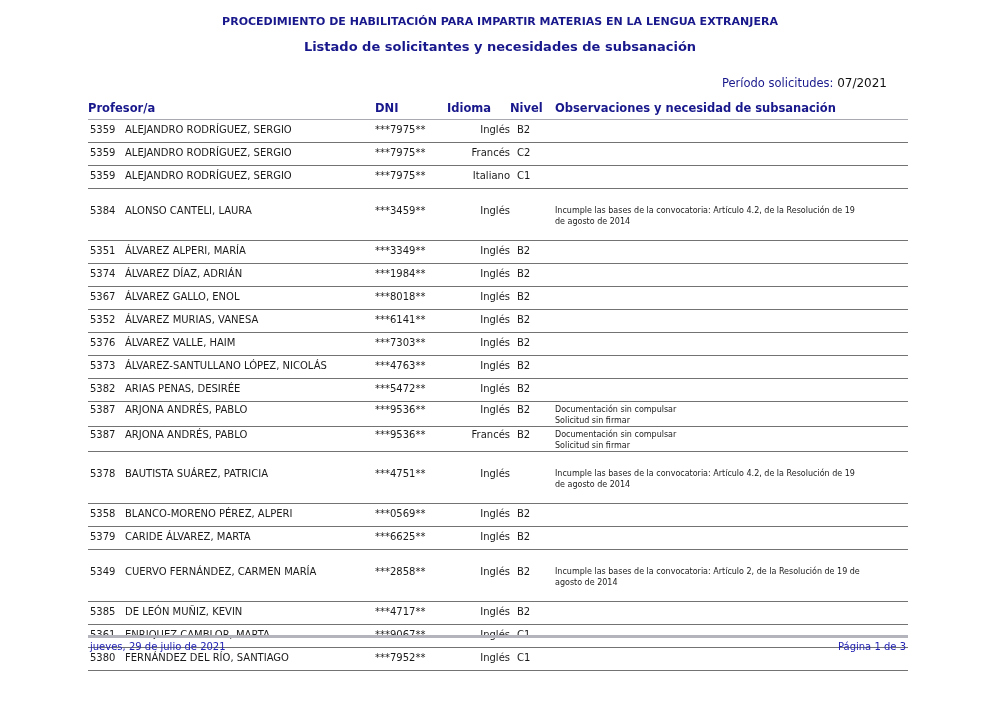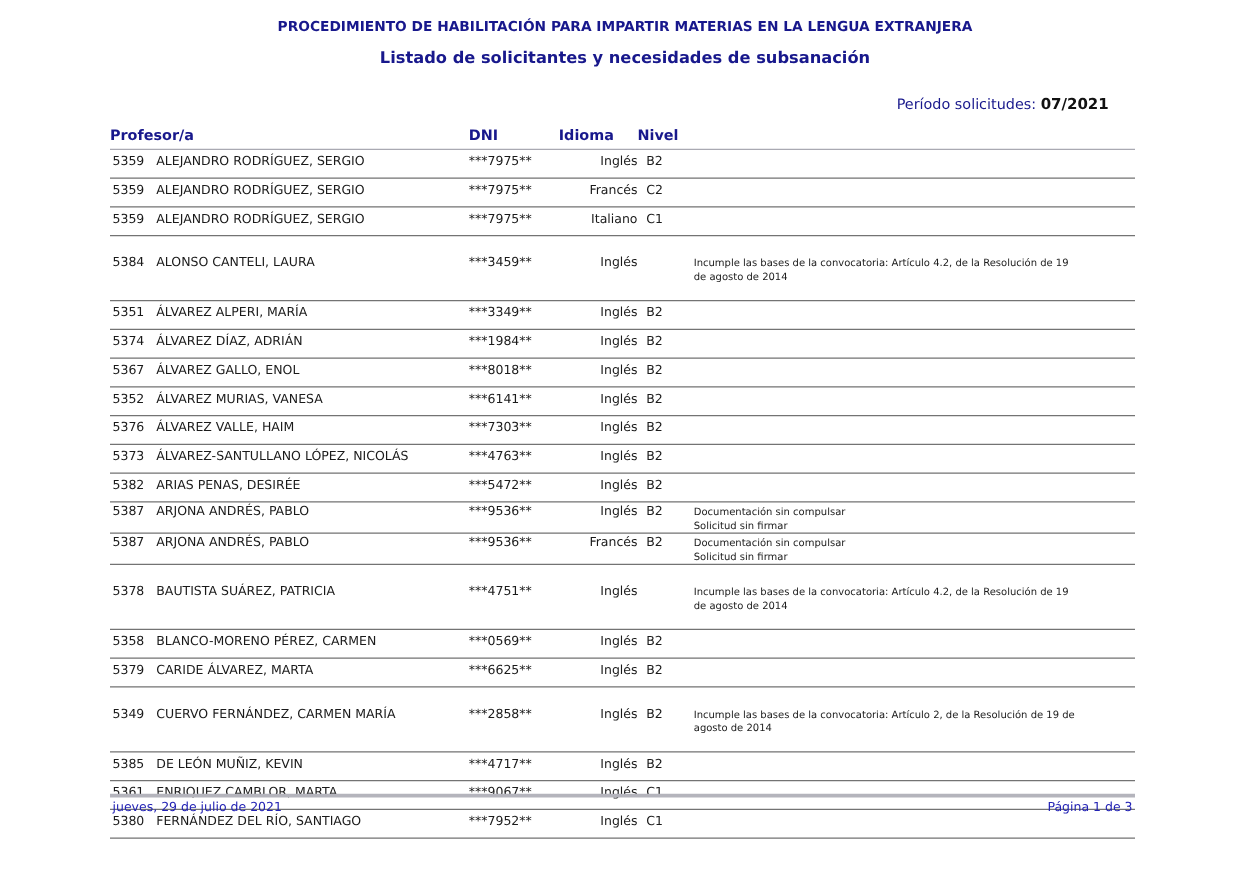--- a/index.html
+++ b/index.html
@@ -7,21 +7,21 @@
     position:relative; width:1000px; height:707px; background:#ffffff;
     font-family:"DejaVu Sans","Liberation Sans",sans-serif; color:#1a1a1a;
     overflow:hidden;
     border-radius:31px;
   }
   
   .doc-title   { margin-top:15px; text-align:center; font-size:11px; font-weight:bold; color:#18188c; }
   .doc-subtitle{ margin-top:4px;  text-align:center; font-size:8px;  color:#18188c; }
   .list-title  { margin-top:11px; text-align:center; font-size:13px; font-weight:bold; color:#18188c; }
   .period { position:absolute; top:76px; right:113px; font-size:11.5px; color:#18188c; white-space:nowrap; }
-  .period .period-value { font-weight:bold; color:#111111; font-size:12px; }
+  .period .period-value { font-weight:normal; color:#111111; font-size:12px; }
 
   
   .doc-table { position:absolute; left:88px; top:101px; width:820px; }
   .thead {
     display:grid; grid-template-columns:287px 72px 63px 45px 1fr;
     font-size:11.5px; font-weight:bold; color:#18188c;
     padding-bottom:4px; border-bottom:1px solid #a9a9b2;
   }
   .h-dni { }
   .trow {
@@ -59,20 +59,21 @@
   <div class="period">
     <span>Período solicitudes: </span><span class="period-value">07/2021</span>
   </div>
 
   <div class="doc-table">
     <div class="thead">
       <div class="h-prof">Profesor/a</div>
       <div class="h-dni">DNI</div>
       <div class="h-idioma">Idioma</div>
       <div class="h-nivel">Nivel</div>
+      <div class="h-obs">Observaciones y necesidad de subsanación</div>
     </div>
     <div class="tbody" id="table-body">
   <div class="trow">
     <div class="c-id">5359</div>
     <div class="c-name">ALEJANDRO RODRÍGUEZ, SERGIO</div>
     <div class="c-dni">***7975**</div>
     <div class="c-idioma">Inglés</div>
     <div class="c-nivel">B2</div>
     <div class="c-obs"></div>
   </div>
@@ -193,21 +194,21 @@
     <div class="c-name">BAUTISTA SUÁREZ, PATRICIA</div>
     <div class="c-dni">***4751**</div>
     <div class="c-idioma">Inglés</div>
     <div class="c-nivel"></div>
     <div class="c-obs">Incumple las bases de la convocatoria: Artículo 4.2, de la Resolución de 19
 de agosto de 2014</div>
   </div>
 
   <div class="trow">
     <div class="c-id">5358</div>
-    <div class="c-name">BLANCO-MORENO PÉREZ, CARMEN</div>
+    <div class="c-name">BLANCO-MORENO PÉREZ, ALPERI</div>
     <div class="c-dni">***0569**</div>
     <div class="c-idioma">Inglés</div>
     <div class="c-nivel">B2</div>
     <div class="c-obs"></div>
   </div>
 
   <div class="trow">
     <div class="c-id">5379</div>
     <div class="c-name">CARIDE ÁLVAREZ, MARTA</div>
     <div class="c-dni">***6625**</div>

